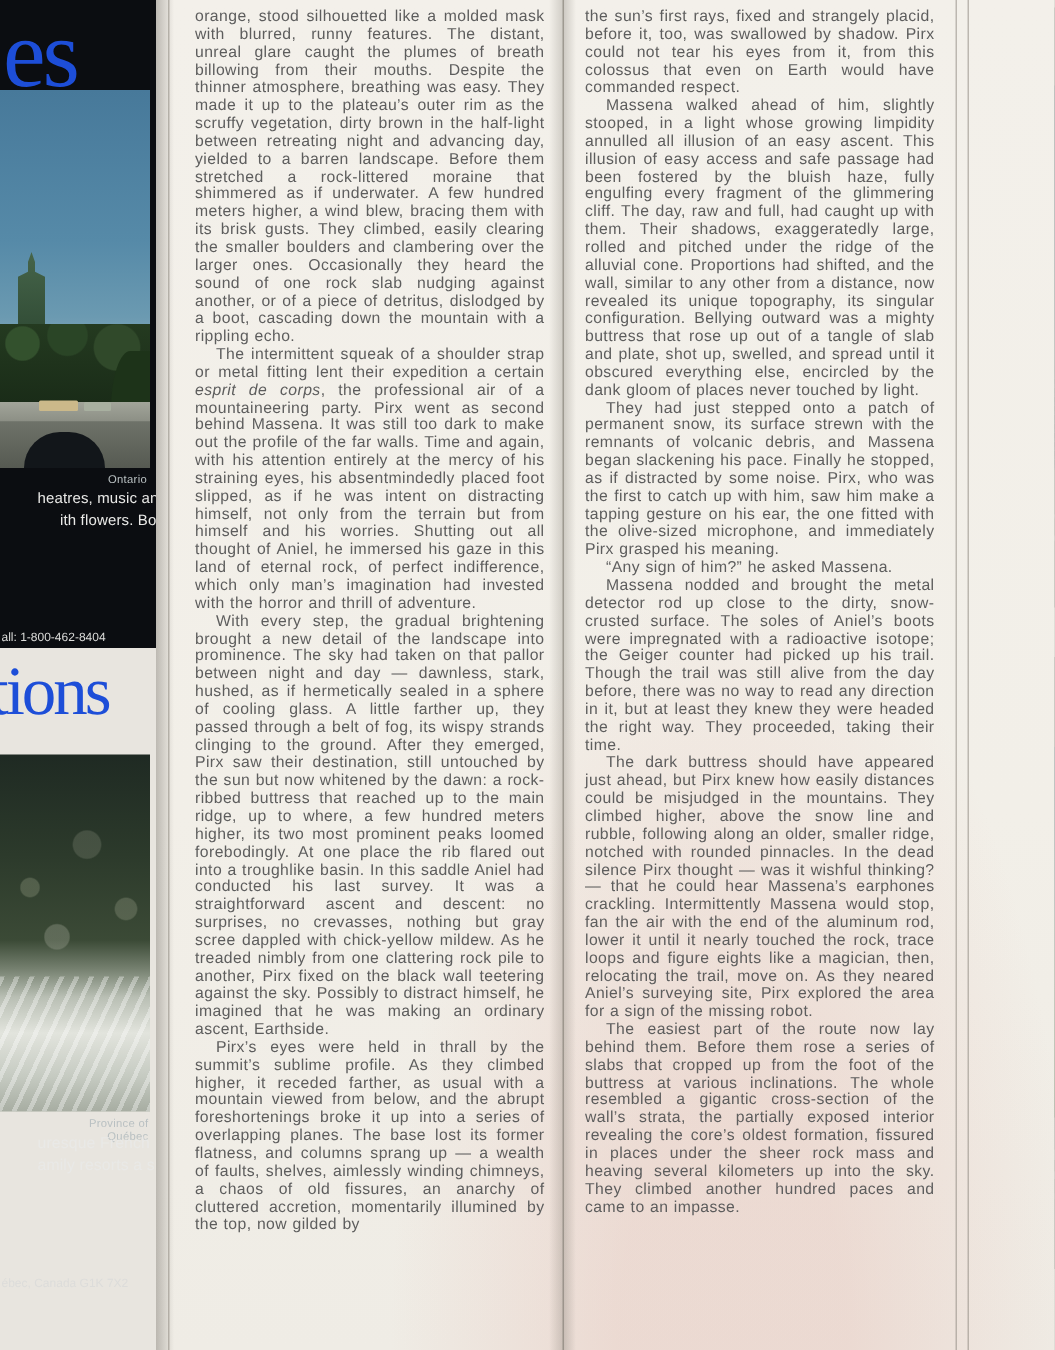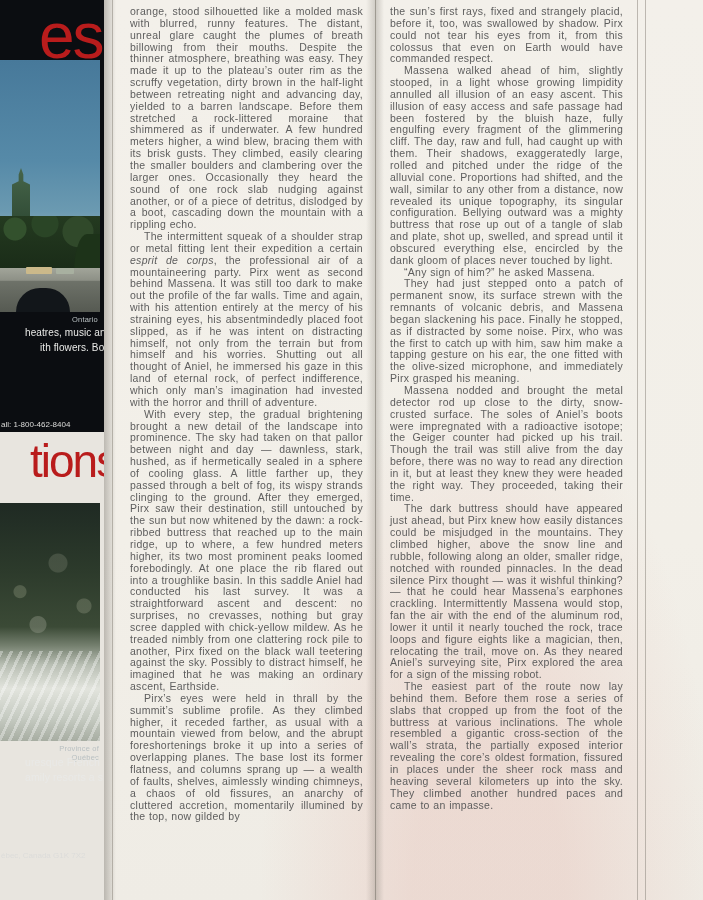--- a/index.html
+++ b/index.html
@@ -8,22 +8,22 @@
   .scan *{box-sizing:border-box;}
 
   
   .black{position:absolute;background:#0b0d11;}
   #blackL1{left:0;top:7;width:104px;height:425px;}
   #blackL2{left:0;top:448;width:104px;height:432px;}
   #blackR1{left:649px;top:5px;width:54px;height:400px;}
   #blackR2{left:649px;top:438px;width:54px;height:408px;}
 
   
-  .headline-frag{position:absolute;color:#b91c1c;font-family:Liberation Sans, sans-serif;
-    line-height:1;white-space:nowrap;z-index:3;margin-left:37px;}
+  .headline-frag{position:absolute;color:#1d4ed8;font-family:Liberation Serif, serif;
+    line-height:1;white-space:nowrap;z-index:3;}
   #fragEs{left:2px;top:4px;font-size:64px;letter-spacing:-2px;}
   #fragTions{left:-7px;top:438px;font-size:46px;letter-spacing:-2px;}
 
   
   .photo{position:absolute;overflow:hidden;z-index:2;}
   #photoOntario{left:0;top:60px;width:100px;height:252px;
     background:linear-gradient(180deg,#47799a 0%,#568aa8 40%,#6b9ab1 60%,#83a7b8 68%,#6d94a6 72%);}
   .ont-trees{position:absolute;left:0;bottom:44px;width:100%;height:52px;
     background:
       radial-gradient(circle at 15% 25%, #33512d 11px, rgba(0,0,0,0) 12px),
@@ -176,21 +176,21 @@
     <div class="col" id="colLeft">
       <p class="no-indent">orange, stood silhouetted like a molded mask with blurred, runny features. The distant, unreal glare caught the plumes of breath billowing from their mouths. Despite the thinner atmosphere, breathing was easy. They made it up to the plateau’s outer rim as the scruffy vegetation, dirty brown in the half-light between retreating night and advancing day, yielded to a barren landscape. Before them stretched a rock-littered moraine that shimmered as if underwater. A few hundred meters higher, a wind blew, bracing them with its brisk gusts. They climbed, easily clearing the smaller boulders and clambering over the larger ones. Occasionally they heard the sound of one rock slab nudging against another, or of a piece of detritus, dislodged by a boot, cascading down the mountain with a rippling echo.</p>
       <p><span>The intermittent squeak of a shoulder strap or metal fitting lent their expedition a certain </span><i>esprit de corps</i><span>, the professional air of a mountaineering party. Pirx went as second behind Massena. It was still too dark to make out the profile of the far walls. Time and again, with his attention entirely at the mercy of his straining eyes, his absentmindedly placed foot slipped, as if he was intent on distracting himself, not only from the terrain but from himself and his worries. Shutting out all thought of Aniel, he immersed his gaze in this land of eternal rock, of perfect indifference, which only man’s imagination had invested with the horror and thrill of adventure.</span></p>
       <p>With every step, the gradual brightening brought a new detail of the landscape into prominence. The sky had taken on that pallor between night and day — dawnless, stark, hushed, as if hermetically sealed in a sphere of cooling glass. A little farther up, they passed through a belt of fog, its wispy strands clinging to the ground. After they emerged, Pirx saw their destination, still untouched by the sun but now whitened by the dawn: a rock-ribbed buttress that reached up to the main ridge, up to where, a few hundred meters higher, its two most prominent peaks loomed forebodingly. At one place the rib flared out into a troughlike basin. In this saddle Aniel had conducted his last survey. It was a straightforward ascent and descent: no surprises, no crevasses, nothing but gray scree dappled with chick-yellow mildew. As he treaded nimbly from one clattering rock pile to another, Pirx fixed on the black wall teetering against the sky. Possibly to distract himself, he imagined that he was making an ordinary ascent, Earthside.</p>
       <p>Pirx’s eyes were held in thrall by the summit’s sublime profile. As they climbed higher, it receded farther, as usual with a mountain viewed from below, and the abrupt foreshortenings broke it up into a series of overlapping planes. The base lost its former flatness, and columns sprang up — a wealth of faults, shelves, aimlessly winding chimneys, a chaos of old fissures, an anarchy of cluttered accretion, momentarily illumined by the top, now gilded by</p>
     </div>
 
     <div class="col" id="colRight">
       <p class="no-indent">the sun’s first rays, fixed and strangely placid, before it, too, was swallowed by shadow. Pirx could not tear his eyes from it, from this colossus that even on Earth would have commanded respect.</p>
       <p>Massena walked ahead of him, slightly stooped, in a light whose growing limpidity annulled all illusion of an easy ascent. This illusion of easy access and safe passage had been fostered by the bluish haze, fully engulfing every fragment of the glimmering cliff. The day, raw and full, had caught up with them. Their shadows, exaggeratedly large, rolled and pitched under the ridge of the alluvial cone. Proportions had shifted, and the wall, similar to any other from a distance, now revealed its unique topography, its singular configuration. Bellying outward was a mighty buttress that rose up out of a tangle of slab and plate, shot up, swelled, and spread until it obscured everything else, encircled by the dank gloom of places never touched by light.</p>
+      <p>They had just stepped onto a patch of permanent snow, its surface strewn with the remnants of volcanic debris, and Massena began slackening his pace. Finally he stopped, as if distracted by some noise. Pirx, who was the first to catch up with him, saw him make a tapping gesture on his ear, the one fitted with the olive-sized microphone, and immediately Pirx grasped his meaning.</p>
       <p>“Any sign of him?” he asked Massena.</p>
-      <p>They had just stepped onto a patch of permanent snow, its surface strewn with the remnants of volcanic debris, and Massena began slackening his pace. Finally he stopped, as if distracted by some noise. Pirx, who was the first to catch up with him, saw him make a tapping gesture on his ear, the one fitted with the olive-sized microphone, and immediately Pirx grasped his meaning.</p>
       <p>Massena nodded and brought the metal detector rod up close to the dirty, snow-crusted surface. The soles of Aniel’s boots were impregnated with a radioactive isotope; the Geiger counter had picked up his trail. Though the trail was still alive from the day before, there was no way to read any direction in it, but at least they knew they were headed the right way. They proceeded, taking their time.</p>
       <p>The dark buttress should have appeared just ahead, but Pirx knew how easily distances could be misjudged in the mountains. They climbed higher, above the snow line and rubble, following along an older, smaller ridge, notched with rounded pinnacles. In the dead silence Pirx thought — was it wishful thinking? — that he could hear Massena’s earphones crackling. Intermittently Massena would stop, fan the air with the end of the aluminum rod, lower it until it nearly touched the rock, trace loops and figure eights like a magician, then, relocating the trail, move on. As they neared Aniel’s surveying site, Pirx explored the area for a sign of the missing robot.</p>
       <p>The easiest part of the route now lay behind them. Before them rose a series of slabs that cropped up from the foot of the buttress at various inclinations. The whole resembled a gigantic cross-section of the wall’s strata, the partially exposed interior revealing the core’s oldest formation, fissured in places under the sheer rock mass and heaving several kilometers up into the sky. They climbed another hundred paces and came to an impasse.</p>
     </div>
   </div>
 
 </div>
 
 </body></html>

